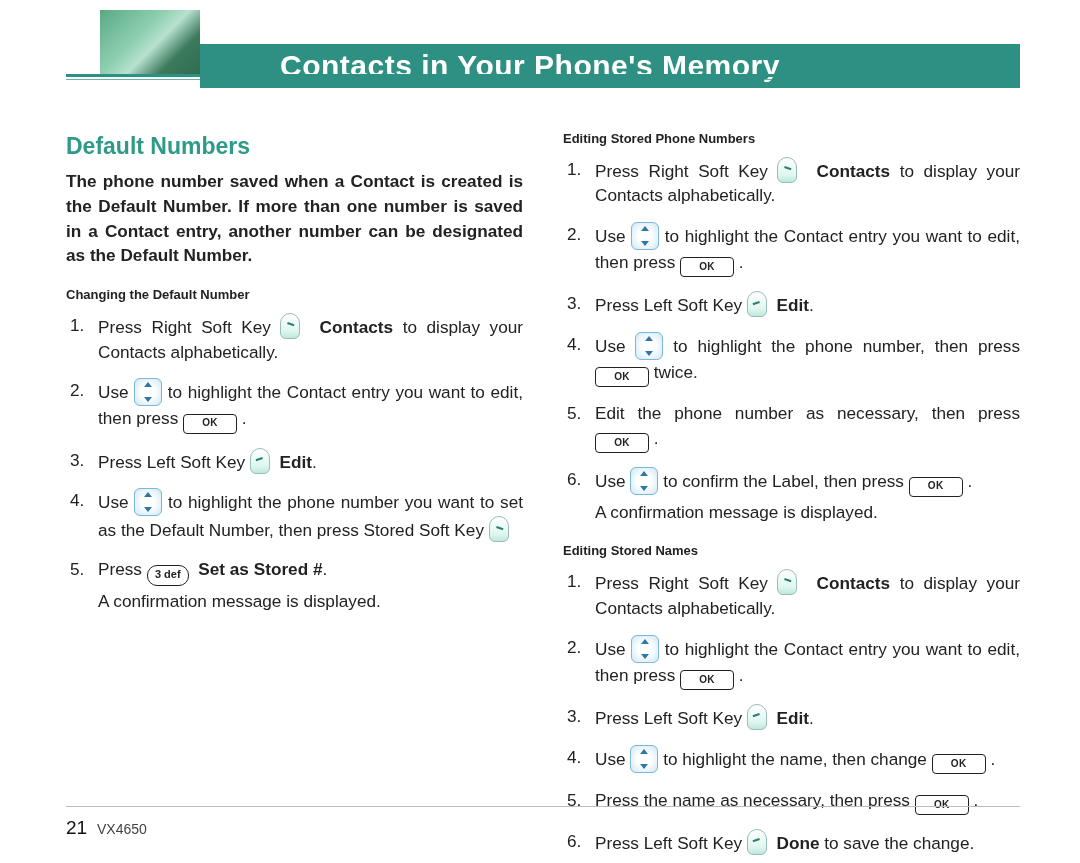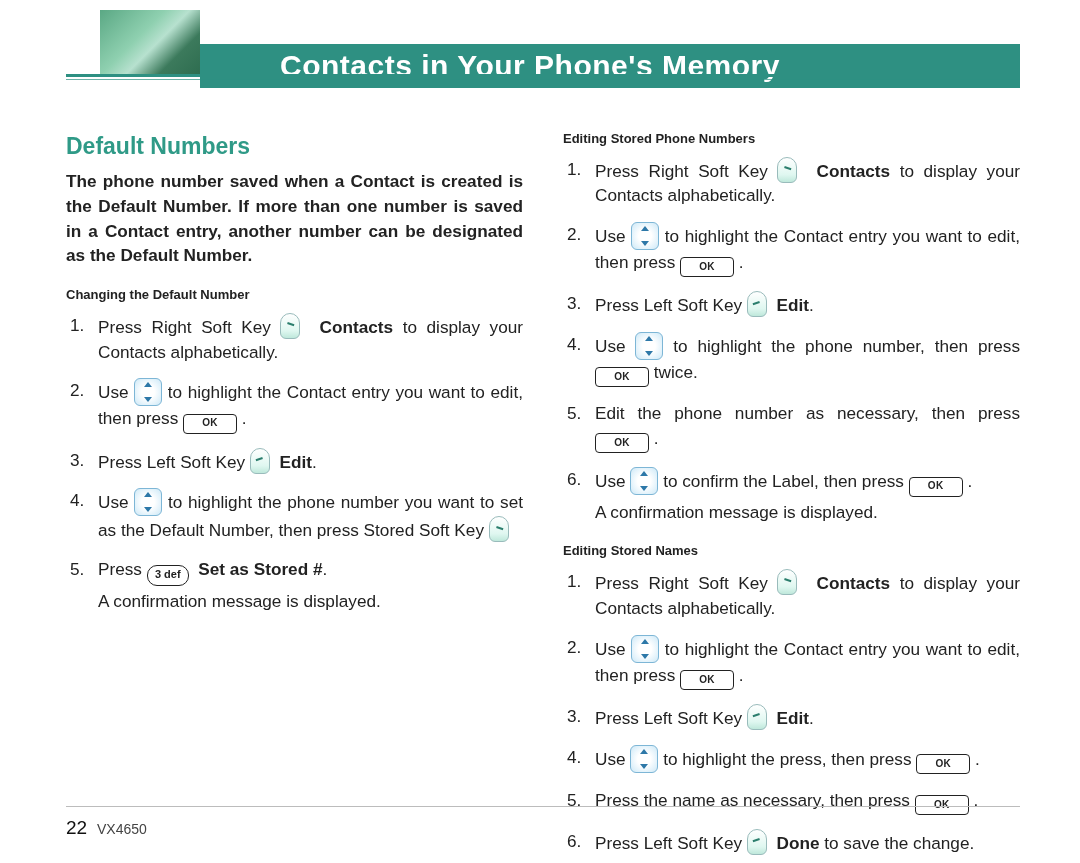--- a/index.html
+++ b/index.html
@@ -243,37 +243,37 @@
           <span> .</span>
         </li>
         <li>
           <span>Press Left Soft Key </span>
           <span class="key key-soft"></span>
           &nbsp;<span class="bold">Edit</span><span>.</span>
         </li>
         <li>
           <span>Use </span>
           <span class="key key-nav"></span>
-          <span> to highlight the press, then press </span>
+          <span> to highlight the name, then change </span>
           <span class="key key-ok">OK</span>
           <span> .</span>
         </li>
         <li>
           <span>Press the name as necessary, then press </span>
           <span class="key key-ok">OK</span>
           <span> .</span>
         </li>
         <li>
           <span>Press Left Soft Key </span>
           <span class="key key-soft"></span>
           &nbsp;<span class="bold">Done</span>
           <span> to save the change.</span>
         </li>
       </ol>
     </div>
   </div>
 
   <div class="footer-rule"></div>
   <div class="footer">
-    <span class="pg">22</span>
+    <span class="pg">21</span>
     <span>VX4650</span>
   </div>
 </div>
 
 </body></html>

